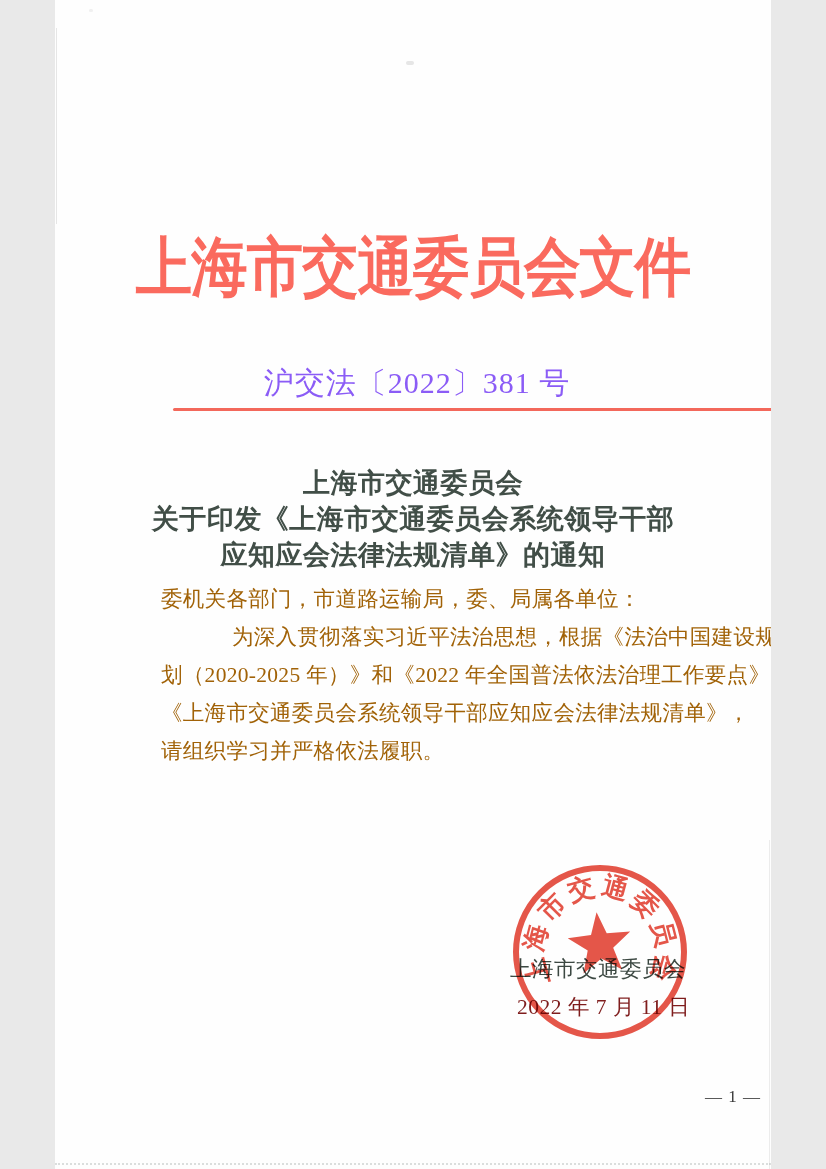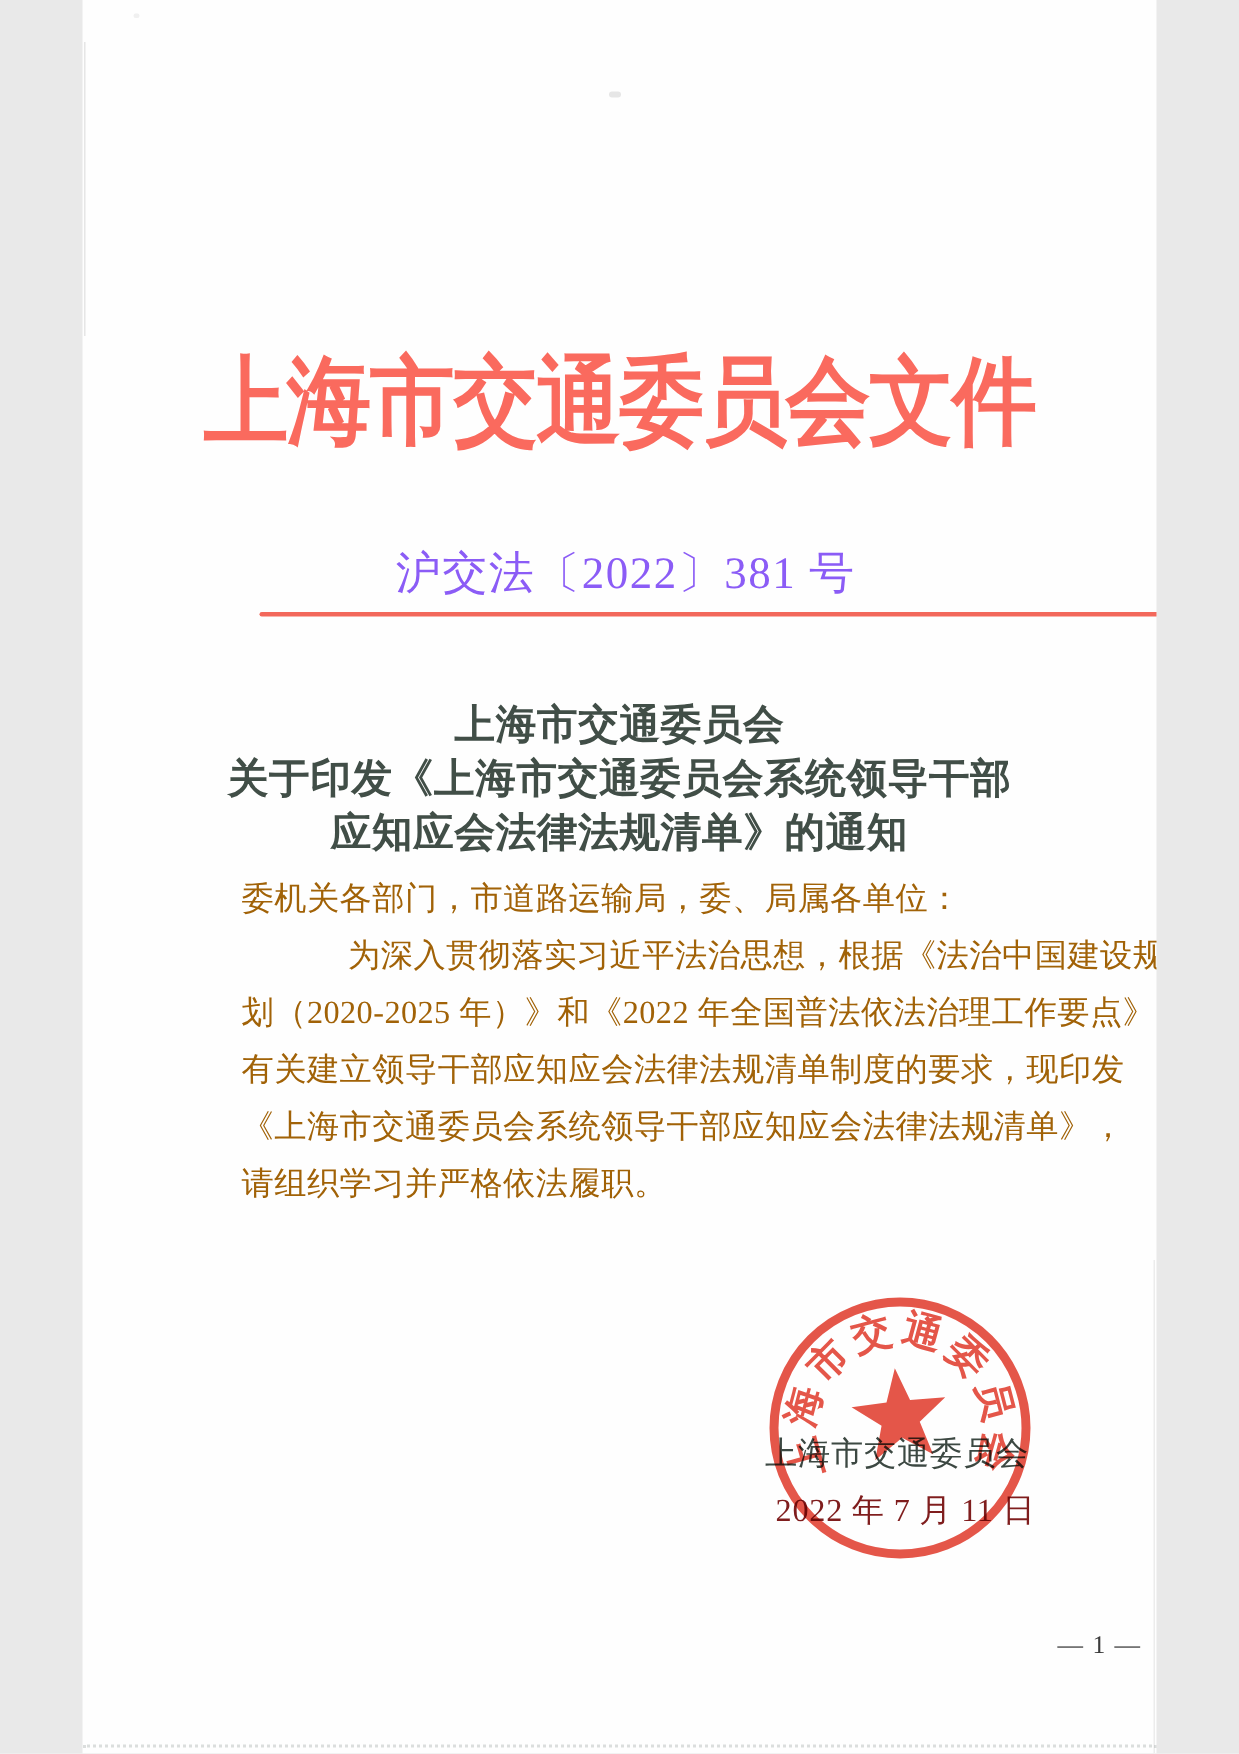--- a/index.html
+++ b/index.html
@@ -104,21 +104,20 @@
   <div class="doc-title">
     <div class="title-line">上海市交通委员会</div>
     <div class="title-line">关于印发《上海市交通委员会系统领导干部</div>
     <div class="title-line">应知应会法律法规清单》的通知</div>
   </div>
 
   <div class="body-text">
     <div class="line">委机关各部门，市道路运输局，委、局属各单位：</div>
     <div class="line indent">为深入贯彻落实习近平法治思想，根据《法治中国建设规</div>
     <div class="line">划（2020-2025 年）》和《2022 年全国普法依法治理工作要点》</div>
-    <div class="line">有关建立领导干部应知应会法律法规清单制度的要求，现印发</div>
     <div class="line">《上海市交通委员会系统领导干部应知应会法律法规清单》，</div>
     <div class="line">请组织学习并严格依法履职。</div>
   </div>
 
   <div class="signature-org">上海市交通委员会</div>
   <div class="signature-date">2022 年 7 月 11 日</div>
 
   <svg class="seal" viewBox="0 0 190 190" xmlns="http://www.w3.org/2000/svg">
     <circle cx="95" cy="95" r="84" fill="none" stroke="#e23c2e" stroke-width="6"></circle>
     <polygon points="0,-33 -7.9,-10.9 -31.4,-10.2 -12.8,4.2 -19.4,26.7 0,13.5 19.4,26.7 12.8,4.2 31.4,-10.2 7.9,-10.9" fill="#e23c2e" transform="translate(95,88) rotate(-6)"></polygon>

